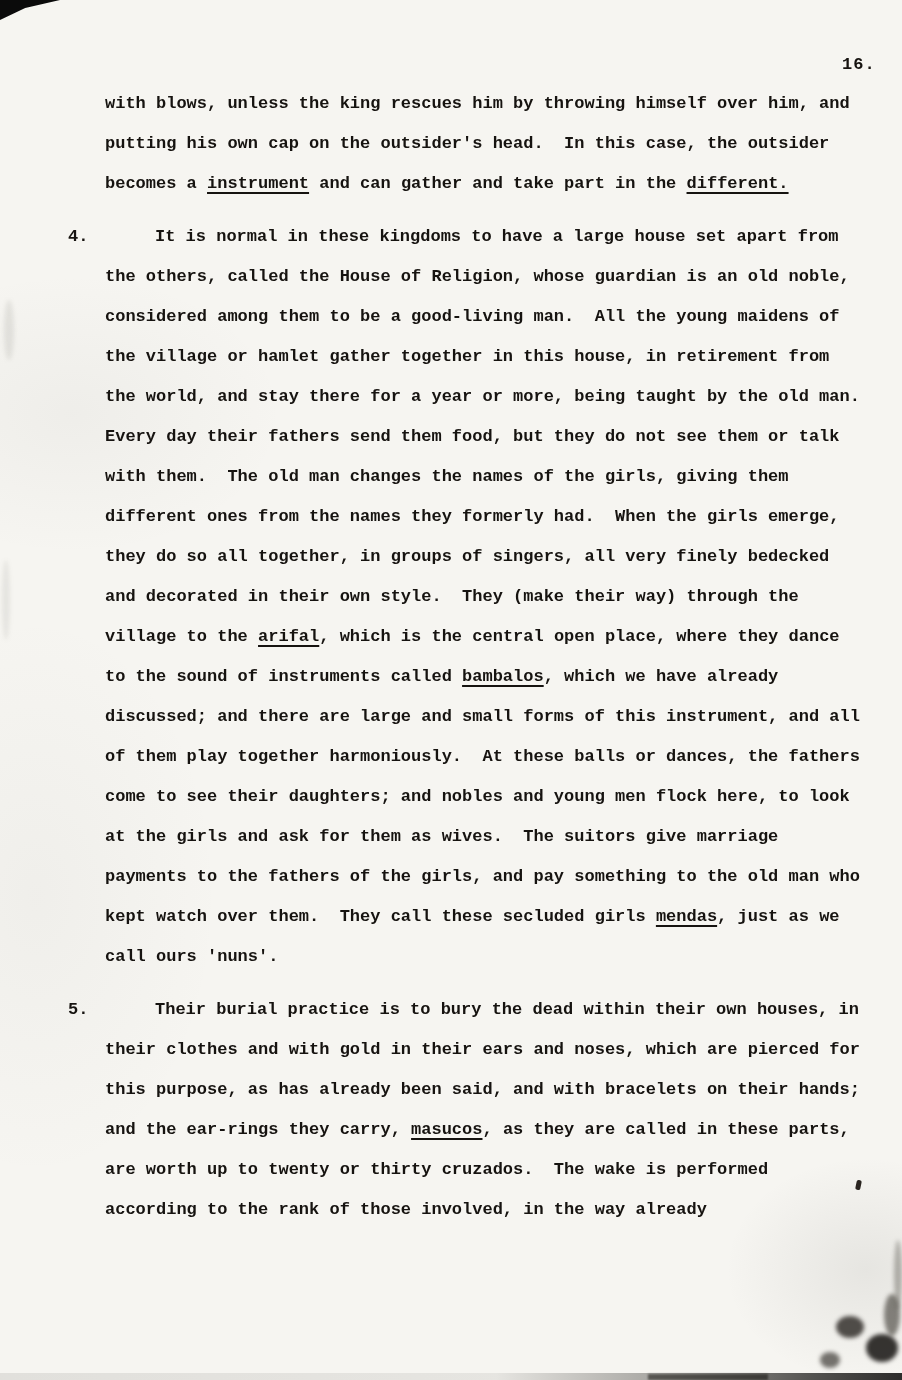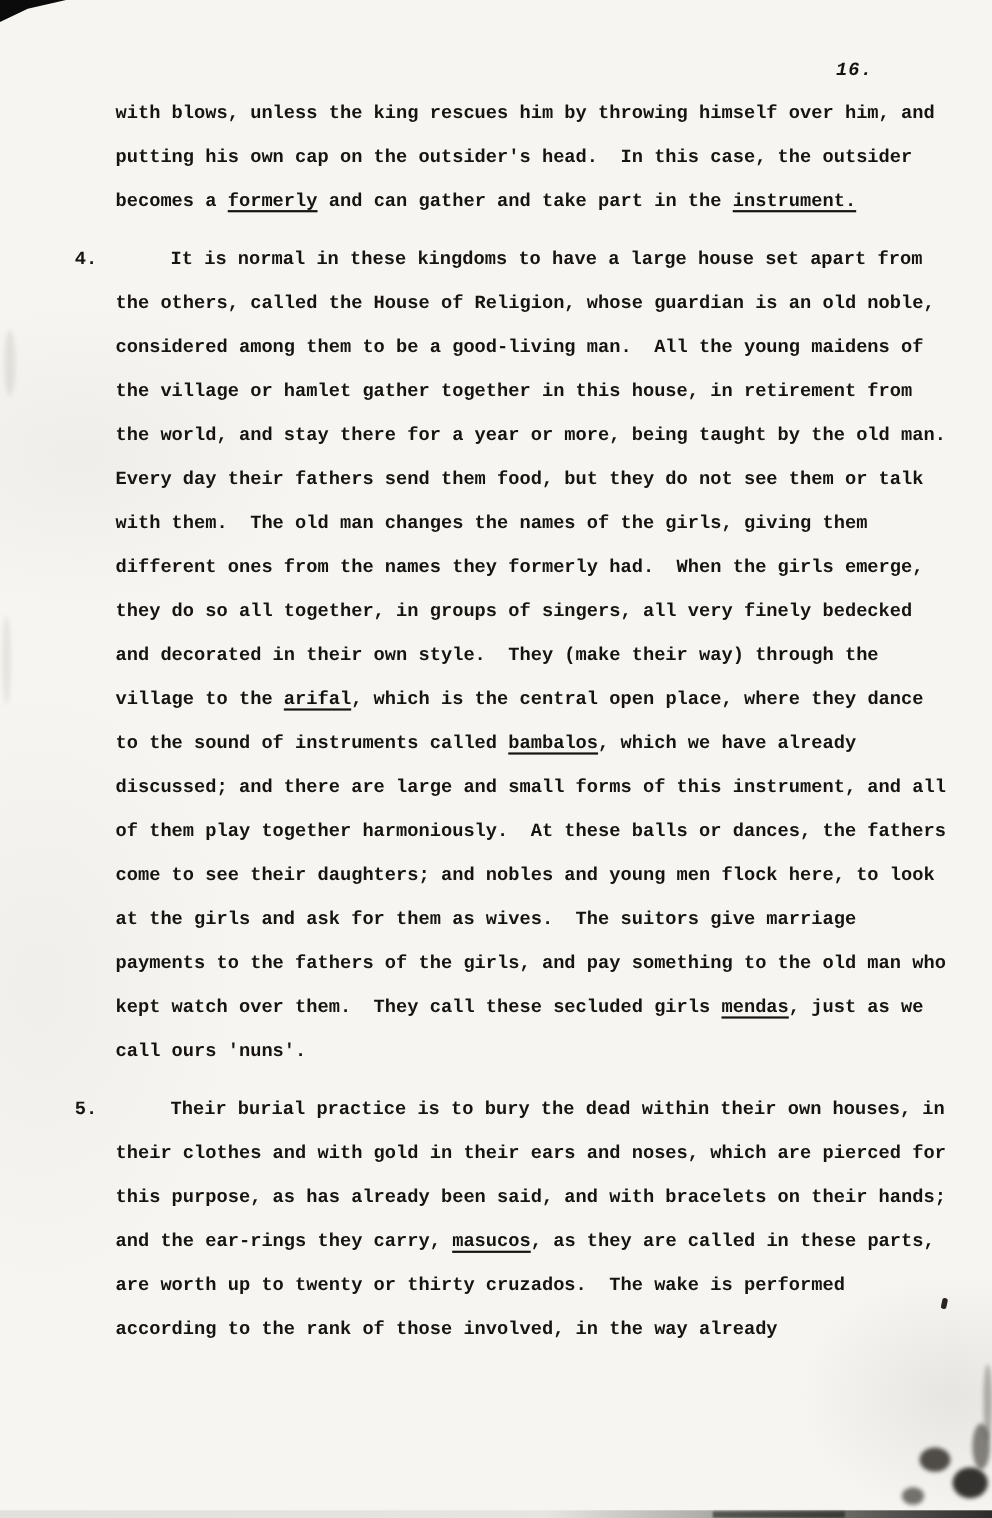--- a/index.html
+++ b/index.html
@@ -9,22 +9,22 @@
     background:
       radial-gradient(ellipse 300px 200px at 8% 30%, rgba(120,120,115,0.06), transparent 70%),
       radial-gradient(ellipse 260px 400px at 4% 65%, rgba(120,120,115,0.05), transparent 70%),
       radial-gradient(ellipse 200px 160px at 96% 92%, rgba(90,90,85,0.10), transparent 70%),
       #f6f5f1;
     font-family:"Liberation Mono","DejaVu Sans Mono",monospace;
     color:#161310;
     overflow:hidden;
   }
   .page-number {
-    position:absolute; top:55px; left:760px;
-    font-size:17px; font-weight:700; letter-spacing:1px;font-style:italic;
+    position:absolute; top:55px; left:842px;
+    font-size:17px; font-weight:700; letter-spacing:1px;
   }
   .content {
     position:absolute; top:84px; left:105px; width:758px;
   }
   .para {
     position:relative;
     font-size:17px;
     font-weight:700;
     line-height:40px;
     letter-spacing:0;
@@ -73,21 +73,21 @@
 </head>
 <body>
 
 <div class="page">
 
   <div class="artifact artifact-top-left"></div>
 
   <div class="page-number">16.</div>
 
   <div class="content" id="paragraphs">
-      <div class="para"><span class="ptext"><span>with blows, unless the king rescues him by throwing himself over him, and putting his own cap on the outsider's head.  In this case, the outsider becomes a </span><u>formerly</u><span> and can gather and take part in the </span><u>instrument.</u></span></div>
+      <div class="para"><span class="ptext"><span>with blows, unless the king rescues him by throwing himself over him, and putting his own cap on the outsider's head.  In this case, the outsider becomes a </span><u>instrument</u><span> and can gather and take part in the </span><u>different.</u></span></div>
       <div class="para numbered"><span class="pnum">4.</span><span class="ptext"><span>It is normal in these kingdoms to have a large house set apart from the others, called the House of Religion, whose guardian is an old noble, considered among them to be a good-living man.  All the young maidens of the village or hamlet gather together in this house, in retirement from the world, and stay there for a year or more, being taught by the old man.  Every day their fathers send them food, but they do not see them or talk with them.  The old man changes the names of the girls, giving them different ones from the names they formerly had.  When the girls emerge, they do so all together, in groups of singers, all very finely bedecked and decorated in their own style.  They (make their way) through the village to the </span><u>arifal</u><span>, which is the central open place, where they dance to the sound of instruments called </span><u>bambalos</u><span>, which we have already discussed; and there are large and small forms of this instrument, and all of them play together harmoniously.  At these balls or dances, the fathers come to see their daughters; and nobles and young men flock here, to look at the girls and ask for them as wives.  The suitors give marriage payments to the fathers of the girls, and pay something to the old man who kept watch over them.  They call these secluded girls </span><u>mendas</u><span>, just as we call ours 'nuns'.</span></span></div>
       <div class="para numbered"><span class="pnum">5.</span><span class="ptext"><span>Their burial practice is to bury the dead within their own houses, in their clothes and with gold in their ears and noses, which are pierced for this purpose, as has already been said, and with bracelets on their hands;  and the ear-rings they carry, </span><u>masucos</u><span>, as they are called in these parts, are worth up to twenty or thirty cruzados.  The wake is performed according to the rank of those involved, in the way already</span></span></div>
     </div>
 
   <div class="artifact mark-right-small"></div>
   <div class="blob blob-1"></div>
   <div class="blob blob-2"></div>
   <div class="blob blob-3"></div>
   <div class="blob blob-4"></div>
   <div class="blob blob-5"></div>

